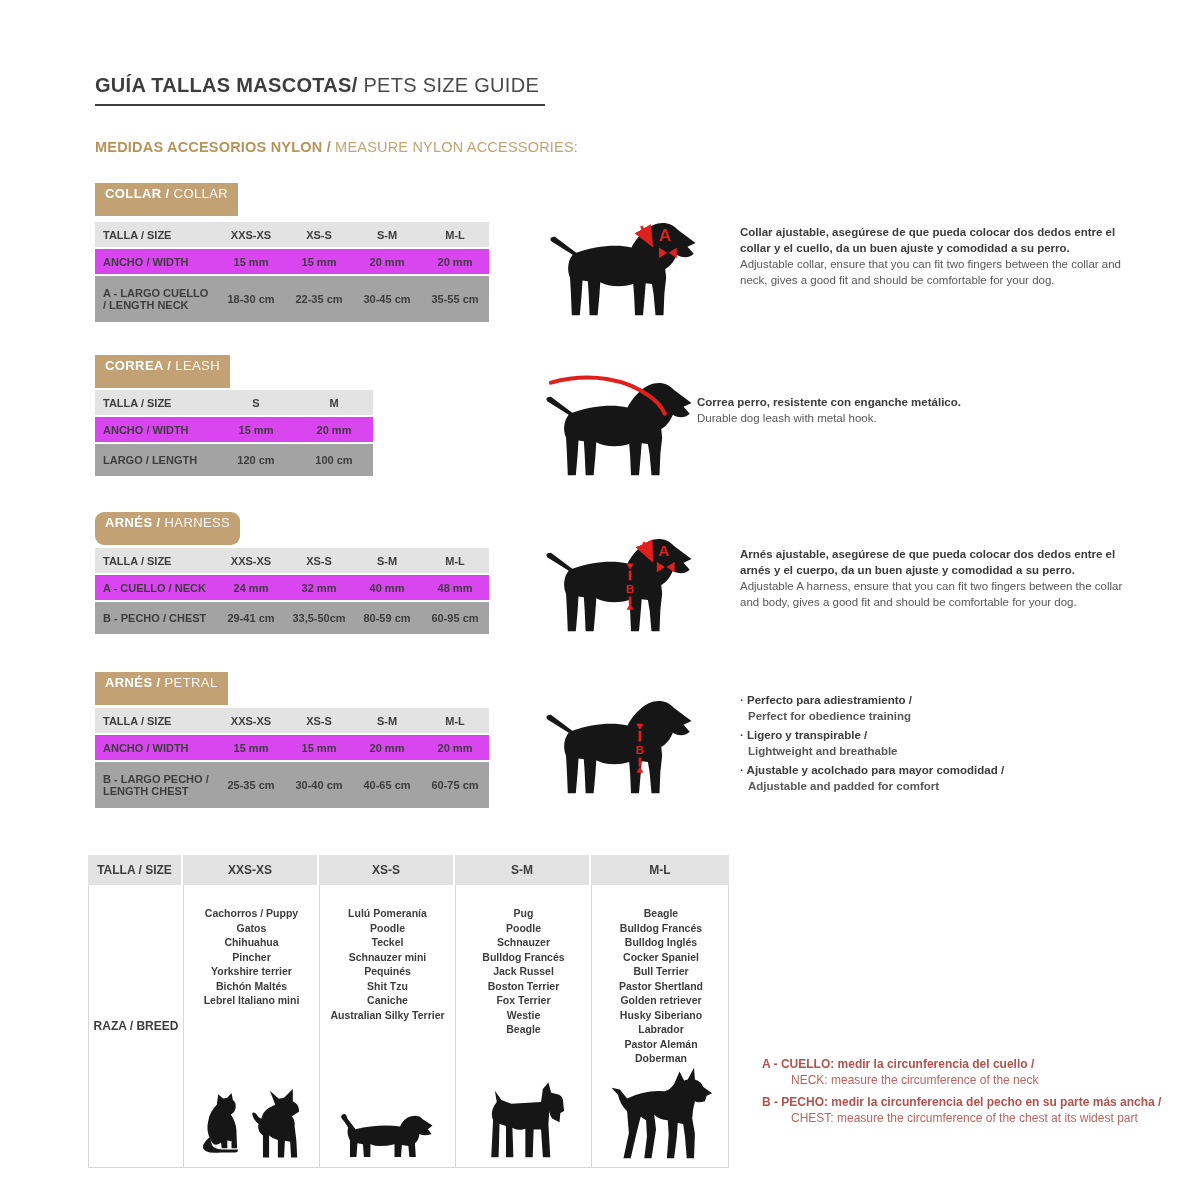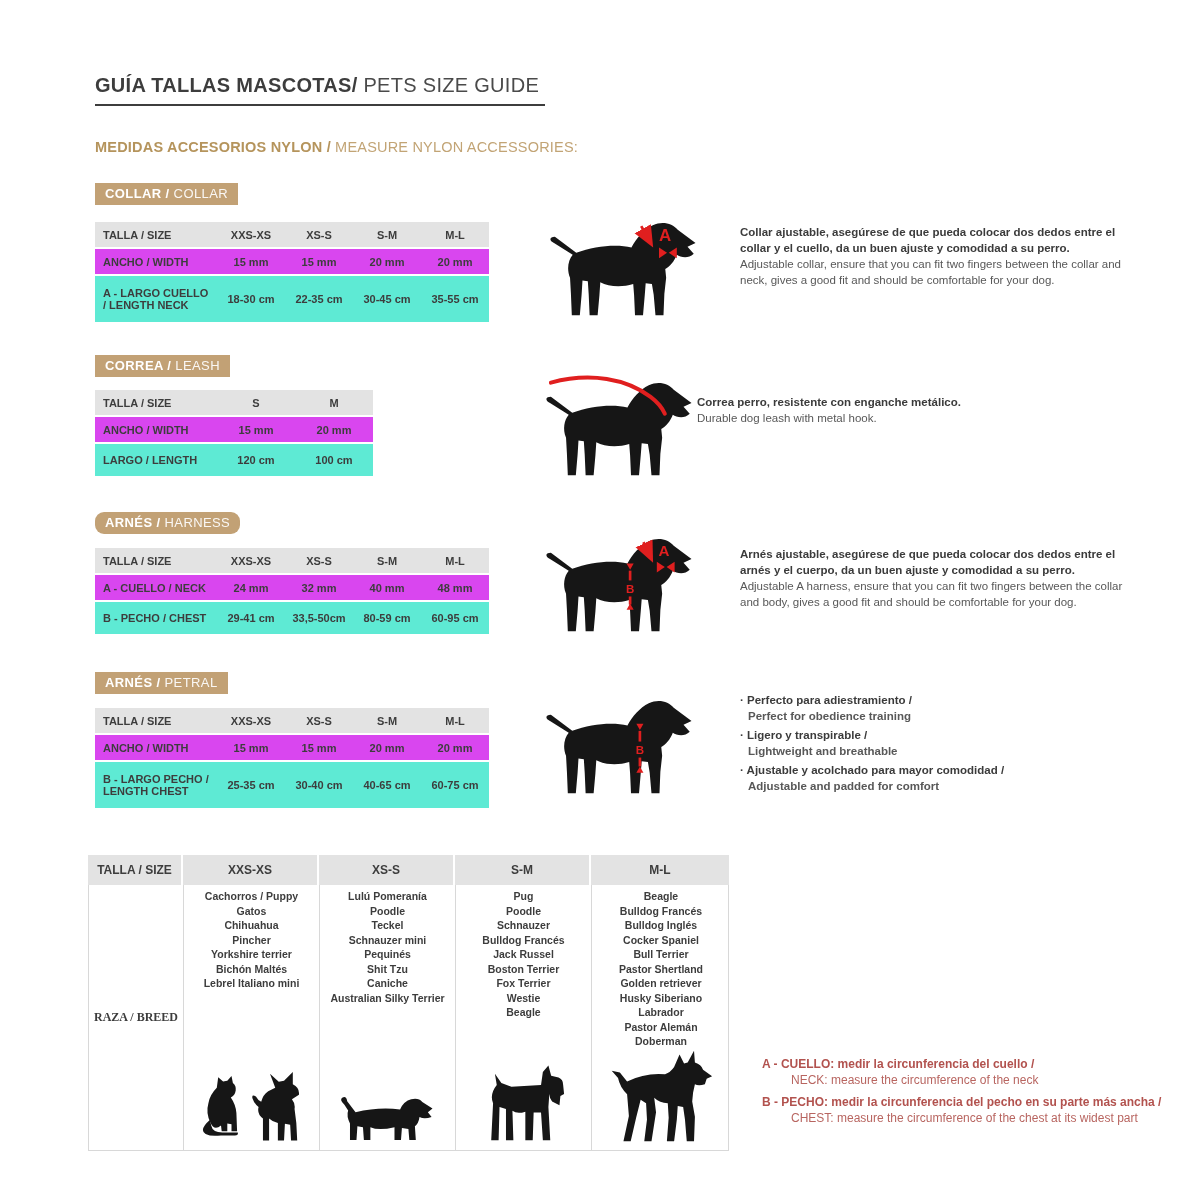--- a/index.html
+++ b/index.html
@@ -11,32 +11,32 @@
   .abs{position:absolute;}
 
   
   .title{left:95px;top:74px;font-size:20px;font-weight:bold;letter-spacing:.3px;
          border-bottom:2px solid #3d3d3d;padding-bottom:7px;padding-right:6px;}
   .title .en{font-weight:400;color:#4a4a4a;}
   .subtitle{left:95px;top:139px;font-size:14.5px;font-weight:bold;color:#b5945c;letter-spacing:.2px;}
   .subtitle .en{font-weight:normal;color:#c2a475;}
 
   
-  .badge{height:22px;line-height:22px;padding:0 10px;background:#c2a175;color:#fff;
+  .badge{height:33px;line-height:22px;padding:0 10px;background:#c2a175;color:#fff;
          font-size:13px;font-weight:bold;letter-spacing:.4px;}
   .badge .en{font-weight:normal;opacity:.92;}
 
   
   .tbl{display:flex;flex-direction:column;row-gap:2px;font-size:11px;font-weight:bold;}
   .row{display:grid;align-items:center;}
   .t5 .row{grid-template-columns:122px 68px 68px 68px 68px;}
   .t3 .row{grid-template-columns:122px 78px 78px;}
   .row.hdr{background:#e3e3e3;}
   .row.mid{background:#d946ef;}
-  .row.plain{background:#5eead4;}
+  .row.plain{background:#a3a3a3;}
   .h25{height:25px;}.h32{height:32px;}.h46{height:46px;}
   .cell{text-align:center;padding:1px 3px;line-height:12px;}
   .cell.lbl{text-align:left;padding-left:8px;}
 
   
   .desc{width:402px;font-size:11.5px;line-height:16px;}
   .desc .es{font-weight:bold;color:#3b3b3b;}
   .desc .en{font-weight:normal;color:#585858;}
 
   
@@ -45,23 +45,23 @@
   .bullets .es::before{content:"· ";}
   .bullets .en{font-weight:bold;color:#585858;margin-left:8px;margin-bottom:3px;}
 
   
   .breed-table{left:88px;top:855px;width:641px;}
   .bt-hdr{display:grid;grid-template-columns:95px 136px 136px 136px 138px;height:30px;background:#e3e3e3;}
   .bt-hdr .cell{display:flex;align-items:center;justify-content:center;font-size:12px;font-weight:bold;border-right:2px solid #fff;}
   .bt-hdr .cell:last-child{border-right:none;}
   .bt-body{display:grid;grid-template-columns:95px 136px 136px 136px 138px;min-height:253px;
            border-left:1px solid #d8d8d8;border-right:1px solid #d8d8d8;border-bottom:1px solid #d8d8d8;}
-  .bt-cell{border-right:1px solid #d8d8d8;display:flex;flex-direction:column;align-items:center;padding-top:4px;}
+  .bt-cell{border-right:1px solid #d8d8d8;display:flex;flex-direction:column;align-items:center;padding-top:21px;}
   .bt-cell:last-child{border-right:none;}
-  .bt-label{justify-content:center;font-size:12px;font-weight:bold;text-align:center;line-height:18px;padding-top:0;font-family:Liberation Serif, serif;}
+  .bt-label{justify-content:center;font-size:12px;font-weight:bold;text-align:center;line-height:18px;padding-top:0;}
   .breed-line{font-size:10.5px;font-weight:bold;line-height:14.5px;text-align:center;white-space:nowrap;}
   .icon-slot{margin-top:auto;margin-bottom:6px;display:flex;align-items:flex-end;gap:8px;}
 
   
   .notes{left:762px;top:1050px;width:432px;font-size:12px;line-height:16px;color:#b2524e;}
   .notes .nb{font-weight:bold;margin-top:6px;}
   .notes .nn{font-weight:normal;margin-left:29px;color:#b86560;}
 
   svg{display:block;}
   .dogsvg{width:178px;height:116px;}

